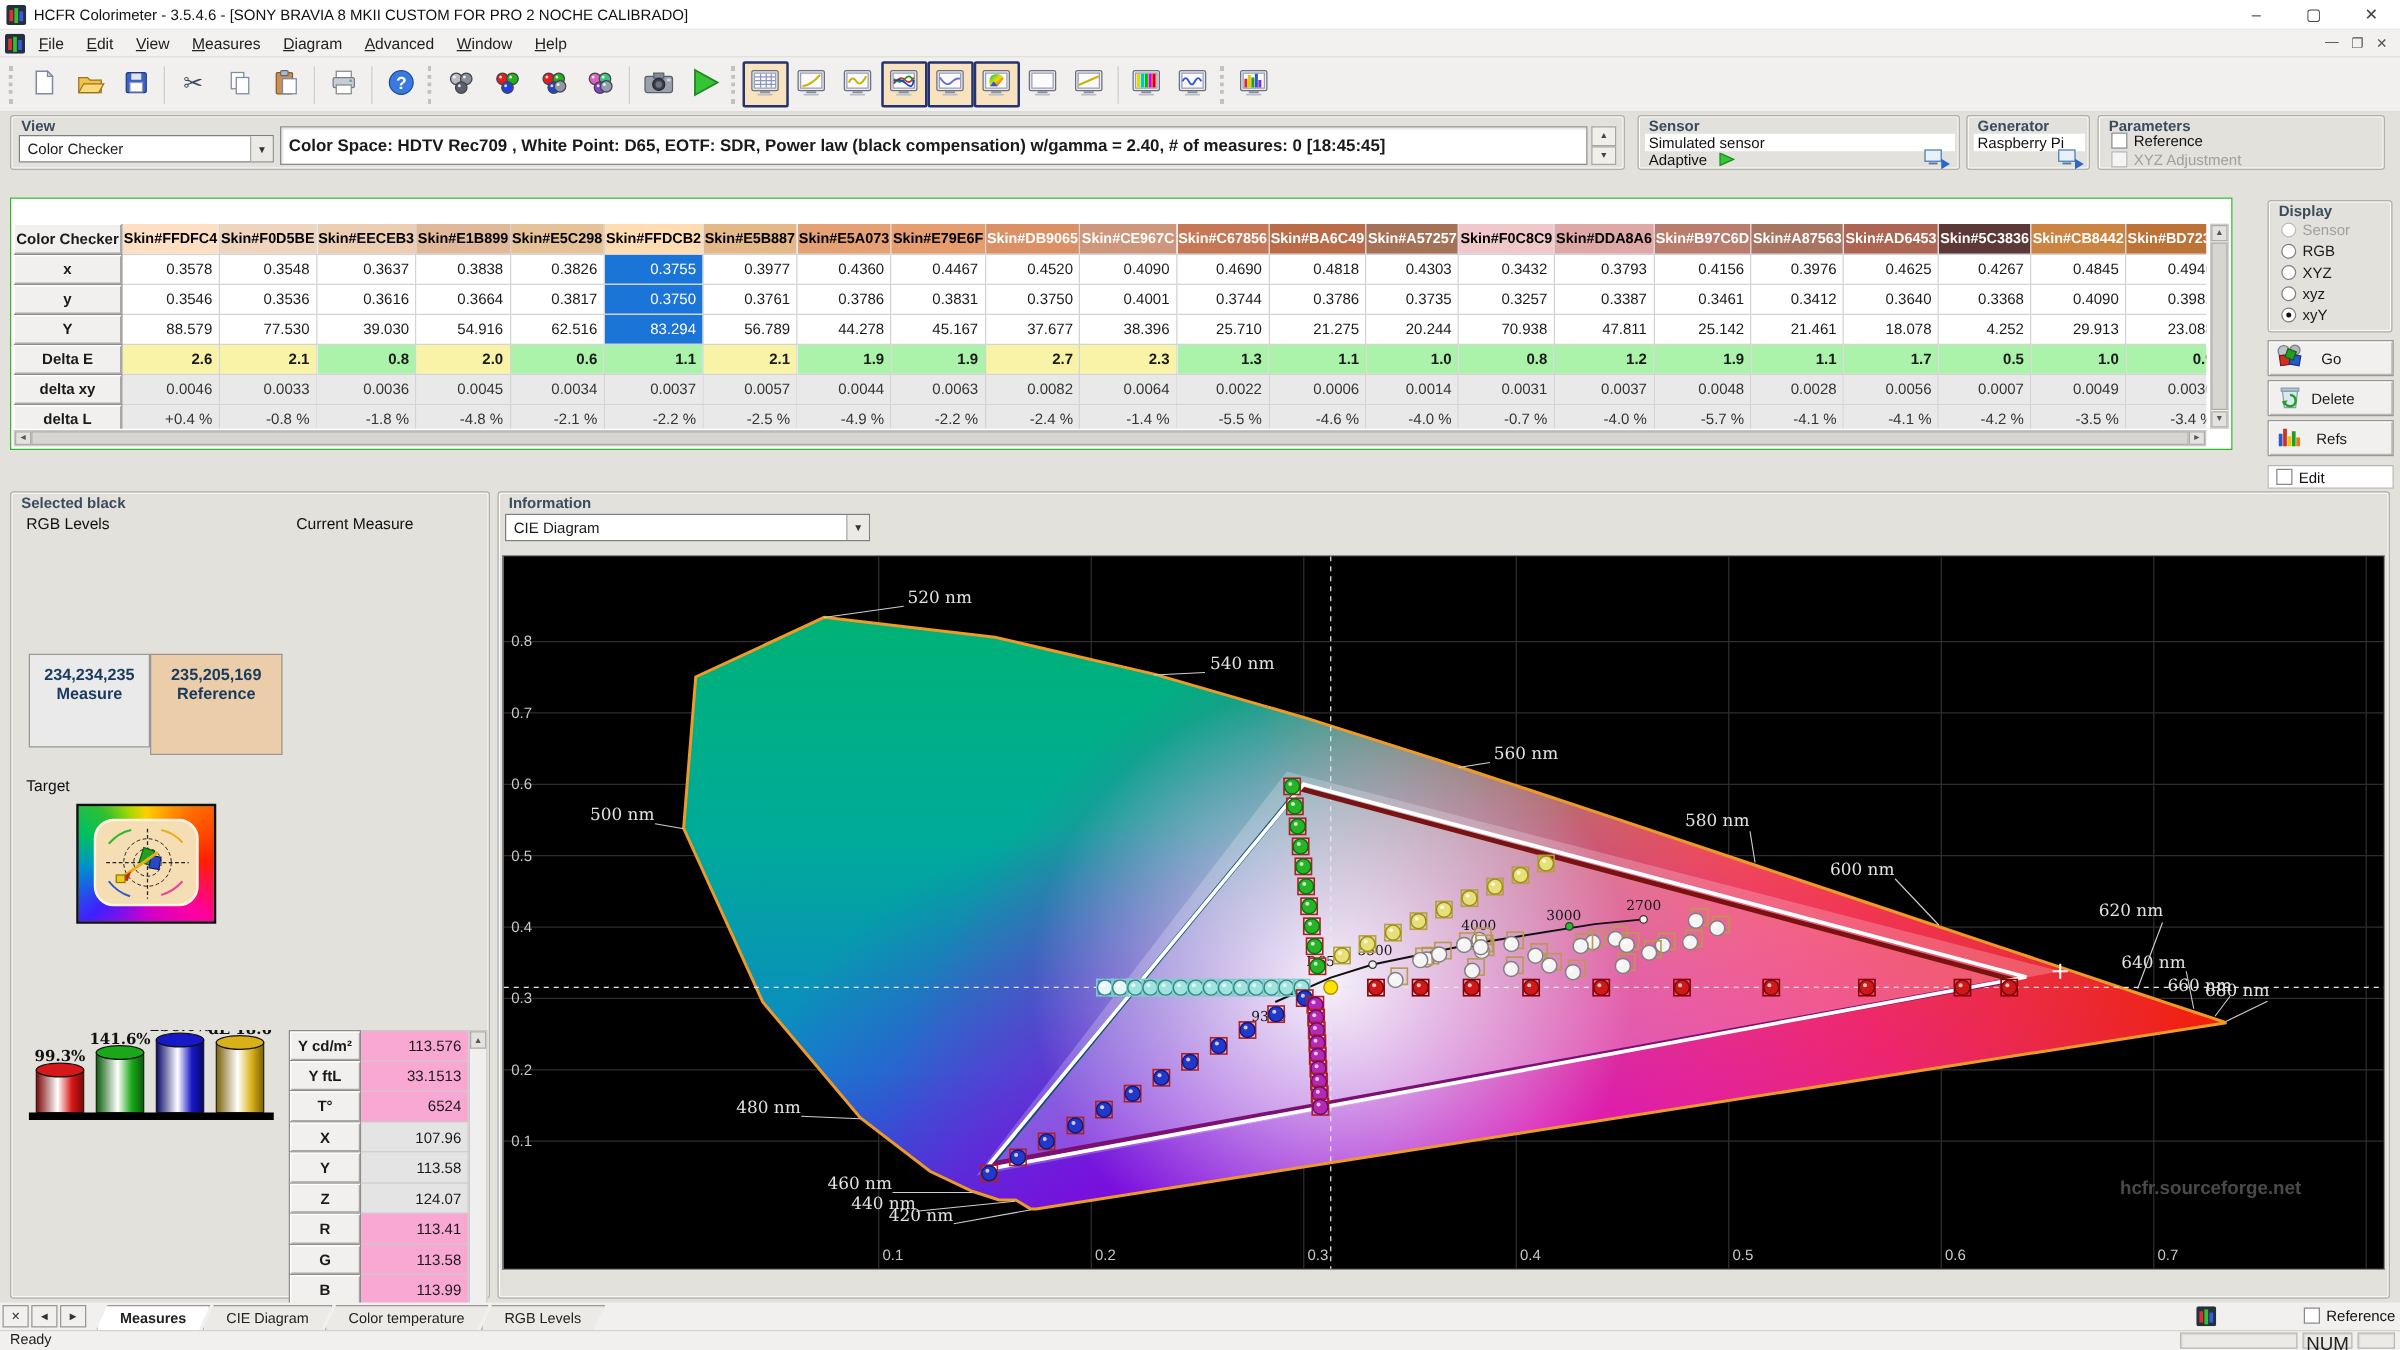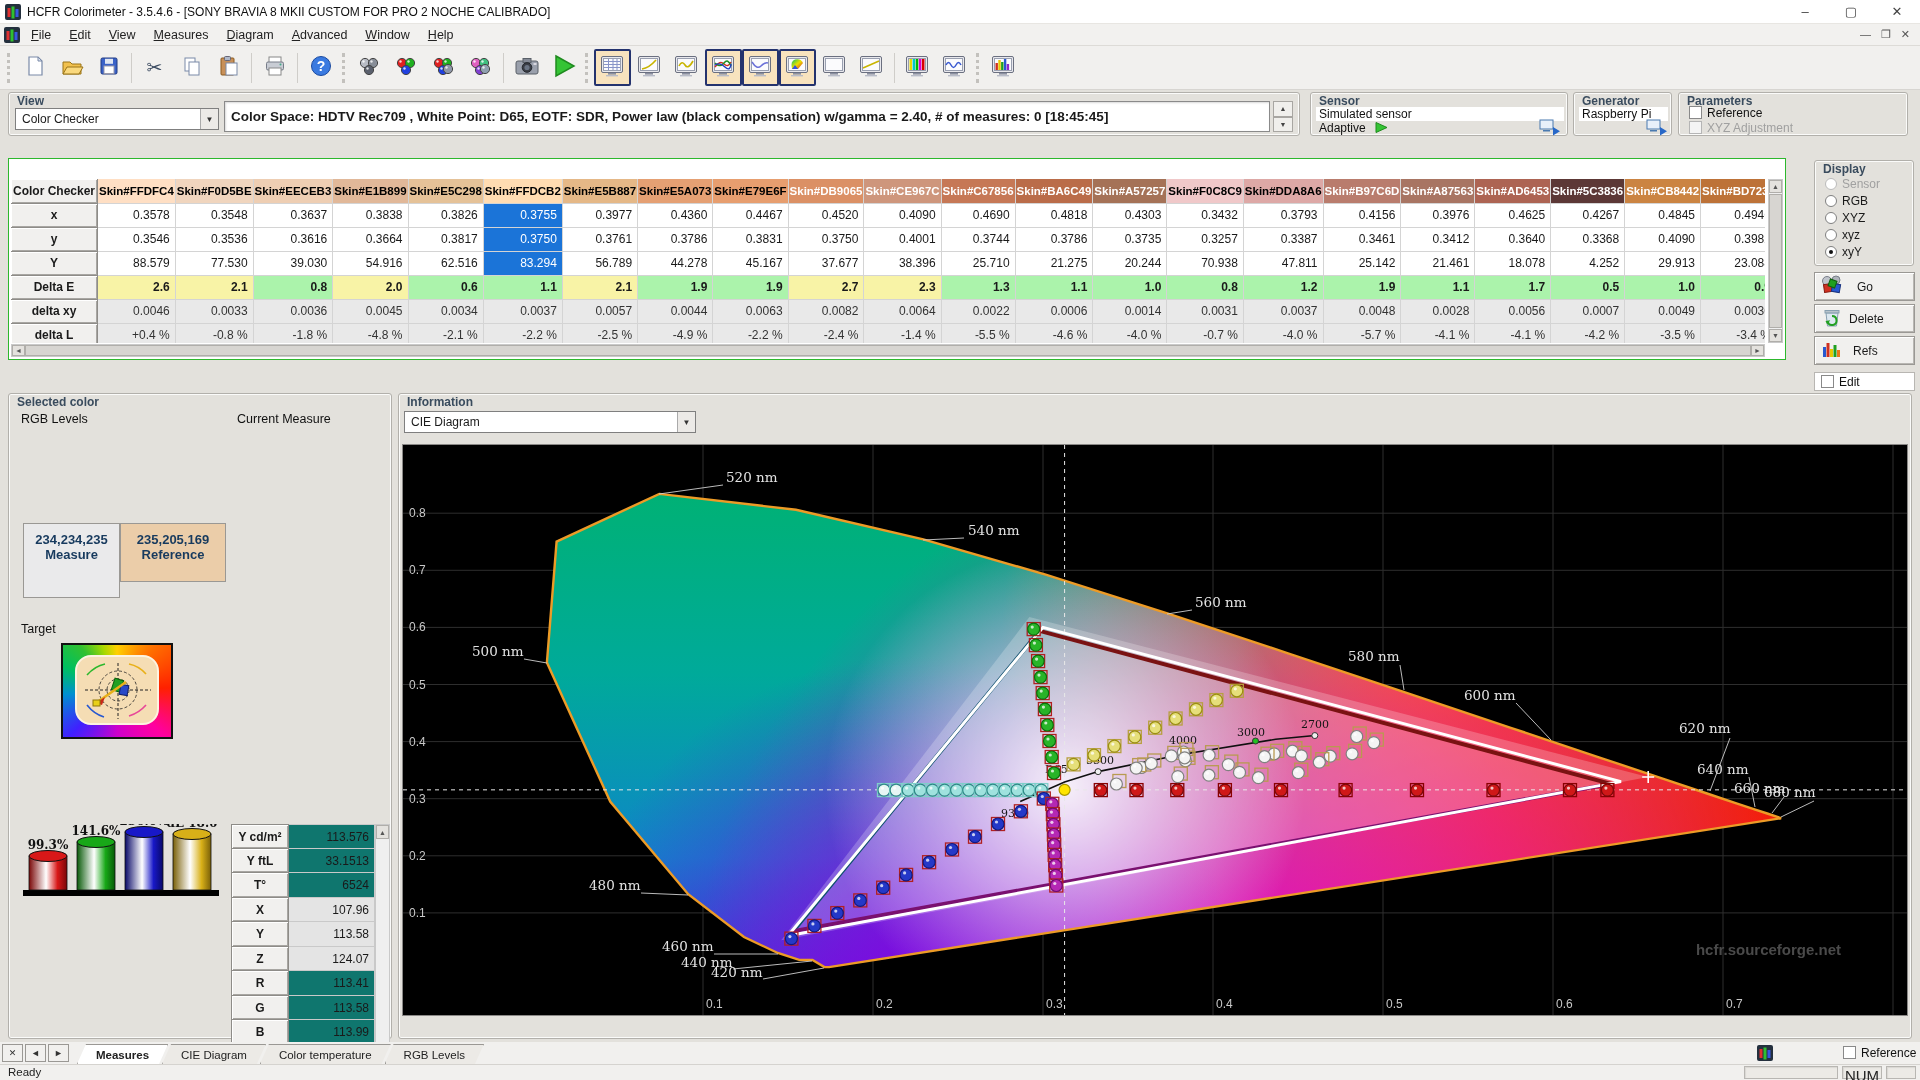--- a/index.html
+++ b/index.html
@@ -63,21 +63,21 @@
   .radio.dis { border-color:#bbb; }
   .radrow { position:absolute; font-size:12px; white-space:nowrap; }
   .cmdbtn { position:absolute; width:101px; height:29px; background:#f1f0ee; border:1px solid #9a9894; box-shadow:inset 1px 1px 0 #fff, inset -1px -1px 0 #b8b6b2; display:flex; align-items:center; gap:5px; padding-left:5px; font-size:12px; }
   
   .swatchbox { position:absolute; border:1px solid #9a9894; display:flex; flex-direction:column; align-items:center; padding-top:8px; font-weight:bold; color:#173a5e; font-size:13px; }
   .cmtable { position:absolute; left:222px; top:430px; width:144px; }
   .cmrow { display:flex; height:24.5px; }
   .cmrow .l { width:58px; background:#f1f0ee; font-weight:bold; text-align:center; line-height:24.5px;
       box-shadow: inset 1px 1px 0 #ffffff, inset -1px -1px 0 #a8a6a2; border:1px solid #8e8c88; border-top:none; font-size:12px;}
   .cmrow:first-child .l { border-top:1px solid #8e8c88; }
-  .cmrow .v { width:86px; background:#0f766e; text-align:right; line-height:24.5px; padding-right:5px; border:1px solid #c9c9c9; border-left:none; border-top:none; font-size:12px;}
+  .cmrow .v { width:86px; background:#f9a8d4; text-align:right; line-height:24.5px; padding-right:5px; border:1px solid #c9c9c9; border-left:none; border-top:none; font-size:12px;}
   .cmrow:first-child .v { border-top:1px solid #c9c9c9; }
   .cmrow.shade .v { background:#e4e4e4; }
   .cmscroll { position:absolute; left:366px; top:430px; width:15px; height:589px; background:#efefef; border:1px solid #c9c9c9; }
   .target-grad { position:absolute; left:52px; top:642px; width:112px; height:96px; border:2px solid #111;
      background: conic-gradient(from 0deg, #ffd000 0%, #ff7000 11%, #ff2000 24%, #ff00a0 37%, #cc00cc 50%, #4020ff 63%, #0090d0 74%, #00c060 82%, #30c030 89%, #a8d800 95%, #ffd000 100%); }
   
   .chartbox { position:absolute; left:402px; top:444px; width:1506px; height:572px; background:#000; border:1px solid #8a8886; }
   
   .tabbar { position:absolute; left:0; top:1042px; width:1920px; height:22px; background:#f1f0ee; display:flex; align-items:flex-end; }
   .tabctl { width:21px; height:18px; background:#f1f0ee; border:1px solid #9a9894; margin-left:2px; margin-bottom:2px; display:flex; align-items:center; justify-content:center; font-size:9px; color:#333; }
@@ -685,21 +685,21 @@
         <rect x="13.5" y="7" width="3" height="12" fill="#20a020"></rect>
         <rect x="17" y="12" width="3" height="7" fill="#e87818"></rect>
       </svg></span>
   <span style="margin-left:4px;">Refs</span>
 </div>
 <div class="ptext whitefield" style="left:1814px;top:372px;width:101px;height:19px;padding:2px 0 0 6px;border:1px solid #b8b6b2;">
   <span class="cb"></span><span>Edit</span>
 </div>
 
 <div class="gbox" style="left:8px;top:393px;width:384px;height:646px;">
-  <span class="gtitle">Selected color</span>
+  <span class="gtitle">Selected black</span>
   <span class="lbl" style="left:12px;top:18px;">RGB Levels</span>
   <span class="lbl" style="left:228px;top:18px;">Current Measure</span>
 
   <svg class="bars-svg" id="rgb-bars" width="202" height="80" viewBox="0 0 202 80">
       <defs>
         <linearGradient id="bg0" x1="0" y1="0" x2="1" y2="0">
           <stop offset="0" stop-color="#7a0808"></stop>
           <stop offset="0.45" stop-color="#ffffff"></stop>
           <stop offset="0.75" stop-color="#d81818"></stop>
           <stop offset="1" stop-color="#7a0808"></stop>
@@ -735,21 +735,21 @@
       <text x="121" y="1" text-anchor="middle" font-size="12" font-weight="bold" font-family="DejaVu Serif,serif" fill="#111">236.0%</text>
       <rect x="150" y="10" width="38" height="56" fill="url(#bg3)" stroke="#111" stroke-width="0.8"></rect>
       <ellipse cx="169" cy="10" rx="19" ry="5.5" fill="#d8b018" stroke="#111" stroke-width="1"></ellipse>
       <text x="169" y="3" text-anchor="middle" font-size="12" font-weight="bold" font-family="DejaVu Serif,serif" fill="#111">dE 18.6</text>
     </svg>
 
   <div class="swatchbox" style="left: 14px; top: 129px; width: 97px; height: 75px; background: rgb(234, 234, 235);" id="measure-box">
     <span>234,234,235</span>
     <span>Measure</span>
   </div>
-  <div class="swatchbox" style="left: 111px; top: 129px; width: 106px; height: 59px; background: rgb(235, 205, 169);" id="reference-box">
+  <div class="swatchbox" style="left: 111px; top: 129px; width: 106px; height: 81px; background: rgb(235, 205, 169);" id="reference-box">
     <span>235,205,169</span>
     <span>Reference</span>
   </div>
 
   <span class="lbl" style="left:12px;top:228px;">Target</span>
   <div class="target-grad" style="top:249px;">
     <svg width="108" height="92" viewBox="0 0 108 92">
       <rect x="13" y="11" width="82" height="68" rx="15" fill="#f5ddb4" stroke="#fdf3e0" stroke-width="2"></rect>
       <line x1="22" y1="45" x2="88" y2="45" stroke="#222" stroke-width="1" stroke-dasharray="3 2"></line>
       <line x1="55" y1="18" x2="55" y2="74" stroke="#222" stroke-width="1" stroke-dasharray="3 2"></line>

